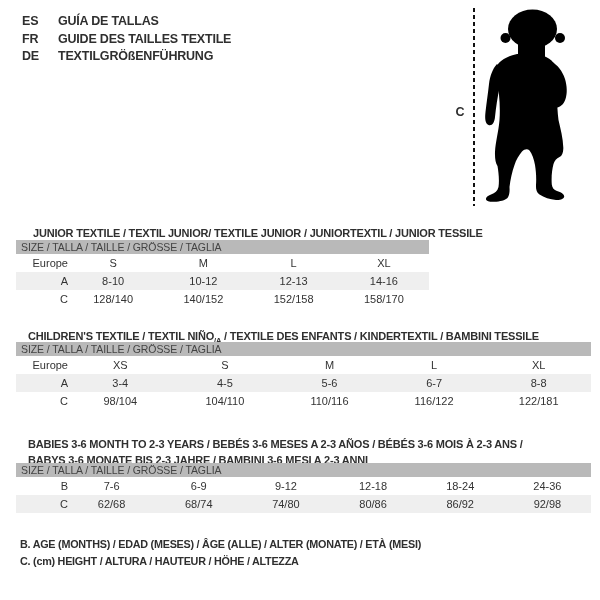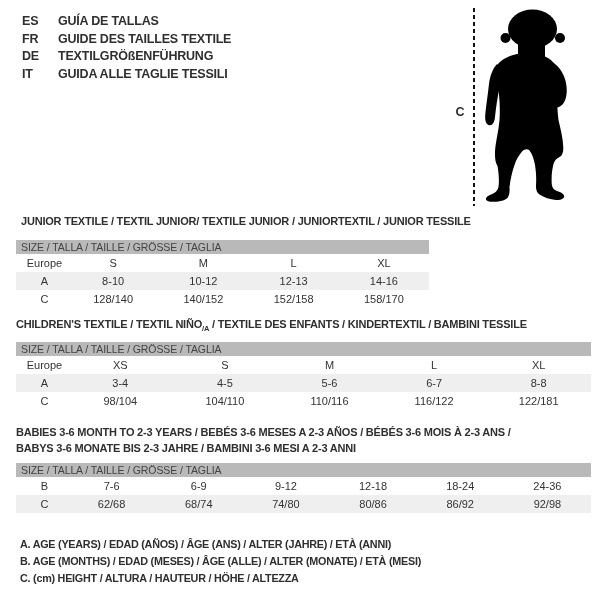--- a/index.html
+++ b/index.html
@@ -16,27 +16,27 @@
   .lang-code,.lang-label{font-weight:bold;font-size:12.5px;letter-spacing:-0.2px;white-space:nowrap}
   .lang-code{width:36px}
 
   
   .dash{left:473px;top:8px;width:2px;height:198px;
     background:repeating-linear-gradient(to bottom,#111 0 4px,transparent 4px 7px)}
   .cmark{left:452px;top:105px;width:16px;text-align:center;font-weight:bold;font-size:12.5px}
   .baby{left:484px;top:8px}
 
   
-  .tbl-title{margin:0;font-weight:bold;font-size:11px;letter-spacing:-0.2px;white-space:nowrap}
+  .tbl-title{margin:12px;font-weight:bold;font-size:11px;letter-spacing:-0.2px;white-space:nowrap}
   .tbl-title sub{font-size:7.5px}
   #t3-title{line-height:15.5px}
   table{border-collapse:collapse;table-layout:fixed;position:absolute}
   td{font-size:11px;height:18px;text-align:center;padding:0;vertical-align:middle;
      white-space:nowrap;overflow:hidden;color:#333}
-  td.lbl{text-align:center;padding-left:5px}
+  td.lbl{text-align:right;padding-left:5px}
   tr.band td{background:#b9b9b9;text-align:left;padding-left:5px;font-size:10.5px;
      height:14px;color:#434343;letter-spacing:-0.1px}
   tr.shade td{background:#efefef}
   #t1{left:16px;top:240px;width:413px}
   #t2{left:16px;top:342px;width:575px}
   #t3{left:16px;top:463px;width:575px}
   col.lblcol{width:52px}
   #t1-title{left:21px;top:215px}
   #t2-title{left:16px;top:318px}
   #t3-title{left:16px;top:425px}
@@ -54,24 +54,20 @@
     <span class="lang-code">ES</span>
     <span class="lang-label">GUÍA DE TALLAS</span>
   </div>
   <div class="lang-row">
     <span class="lang-code">FR</span>
     <span class="lang-label">GUIDE DES TAILLES TEXTILE</span>
   </div>
   <div class="lang-row">
     <span class="lang-code">DE</span>
     <span class="lang-label">TEXTILGRÖßENFÜHRUNG</span>
-  </div>
-  <div class="lang-row">
-    <span class="lang-code">IT</span>
-    <span class="lang-label">GUIDA ALLE TAGLIE TESSILI</span>
   </div>
 </div>
 
 <div class="abs dash"></div>
 <div class="abs cmark">C</div>
 
 <svg class="abs baby" width="90" height="200" viewBox="0 0 90 200" aria-hidden="true">
   <g fill="#000000">
     <ellipse cx="48.5" cy="21" rx="24.5" ry="19.5"></ellipse>
     <circle cx="21.5" cy="30" r="5"></circle>
@@ -238,16 +234,15 @@
     <td>68/74</td>
     <td>74/80</td>
     <td>80/86</td>
     <td>86/92</td>
     <td>92/98</td>
   </tr>
 </tbody>
   </table>
 
 <div class="abs notes">
-  <div class="note-line">A. AGE (YEARS) / EDAD (AÑOS) / ÂGE (ANS) / ALTER (JAHRE) / ETÀ (ANNI)</div>
   <div class="note-line">B. AGE (MONTHS) / EDAD (MESES) / ÂGE (ALLE) / ALTER (MONATE) / ETÀ (MESI)</div>
   <div class="note-line">C. (cm) HEIGHT / ALTURA / HAUTEUR / HÖHE / ALTEZZA</div>
 </div>
 
 </body></html>

